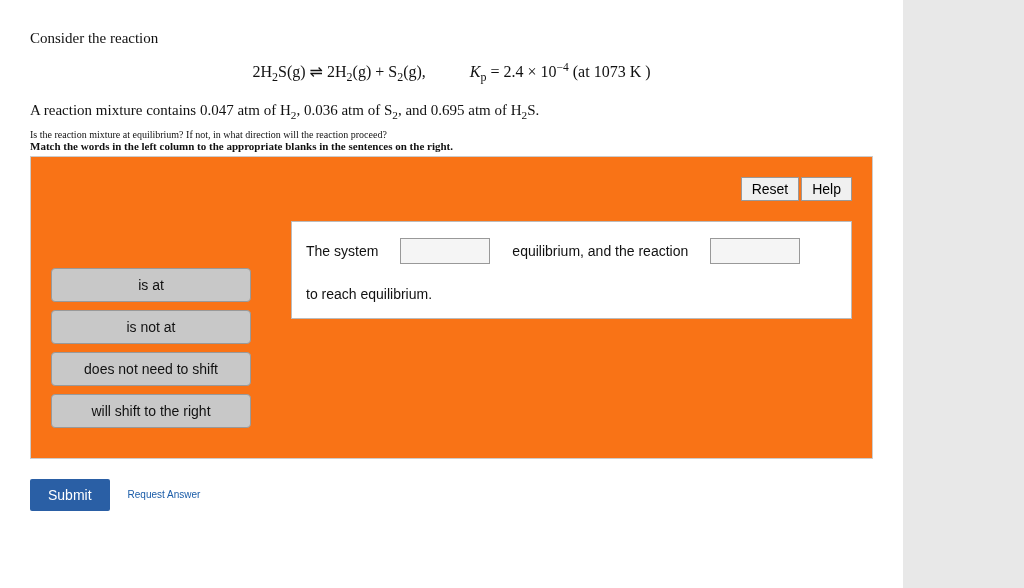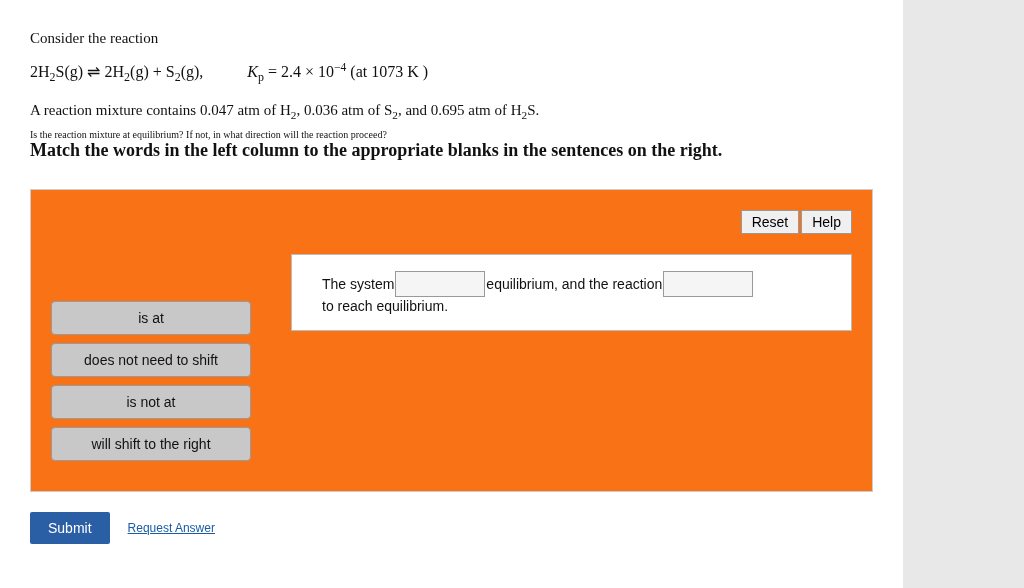--- a/index.html
+++ b/index.html
@@ -13,39 +13,39 @@
       width: 903px;
       min-height: 588px;
       background: #fff;
       padding: 30px 30px 20px 30px;
     }
     .consider-line {
       margin-bottom: 14px;
       font-size: 15px;
     }
     .equation-row {
-      text-align: left;
+      text-align: center;
       margin: 12px 0 16px 0;
       font-size: 16px;
     }
     .equation-row .kp {
       margin-left: 40px;
     }
     .info-line {
       margin-bottom: 8px;
       font-size: 15px;
     }
     .question-line {
       margin-bottom: 0;
       font-size: 10px;
     }
     .instruction-line {
       font-weight: bold;
-      margin-bottom: 28px;
-      font-size: 18px;
+      margin-bottom: 4px;
+      font-size: 11px;
     }
     .interactive-box {
       border: 1px solid #ccc;
       background: #f97316;
       padding: 20px 20px 30px 20px;
       margin-bottom: 20px;
     }
     .reset-help-row {
       display: flex;
       justify-content: flex-end;
@@ -81,24 +81,24 @@
       font-size: 14px;
       font-family: Arial, sans-serif;
       cursor: grab;
       user-select: none;
     }
     .right-column {
       flex: 1;
       display: flex;
       align-items: center;
       flex-wrap: wrap;
-      gap: 1px;
+      gap: 22px;
       border: 1px solid #bbb;
       background: #fff;
-      padding: 16px 30px;
+      padding: 16px 14px;
       font-size: 14px;
       font-family: Arial, sans-serif;
       min-height: 60px;
     }
     .drop-box {
       display: inline-block;
       width: 90px;
       height: 26px;
       border: 1px solid #999;
       background: #f5f5f5;
@@ -115,24 +115,23 @@
       color: #fff;
       border: none;
       padding: 8px 18px;
       font-size: 14px;
       font-family: Arial, sans-serif;
       cursor: pointer;
       border-radius: 2px;
     }
     .request-link {
       color: #1a5ca8;
-      font-size: 12px;
+      font-size: 10px;
       font-family: Arial, sans-serif;
       cursor: pointer;
-      text-decoration: underline;
       background: none;
       border: none;
     }
     sub { font-size: 0.75em; }
     sup { font-size: 0.72em; }
   </style>
 </head>
 <body>
 
 <div class="page">
@@ -158,22 +157,22 @@
 
   <div class="interactive-box">
     <div class="reset-help-row">
       <button>Reset</button>
       <button>Help</button>
     </div>
 
     <div class="drag-area">
       <div class="left-column">
         <div class="drag-item">is at</div>
+        <div class="drag-item">is not at</div>
         <div class="drag-item">does not need to shift</div>
-        <div class="drag-item">is not at</div>
         <div class="drag-item">will shift to the right</div>
       </div>
 
       <div class="right-column">
         <span>The system</span>
         <span class="drop-box"></span>
         <span>equilibrium, and the reaction</span>
         <span class="drop-box"></span>
         <span>to reach equilibrium.</span>
       </div>

